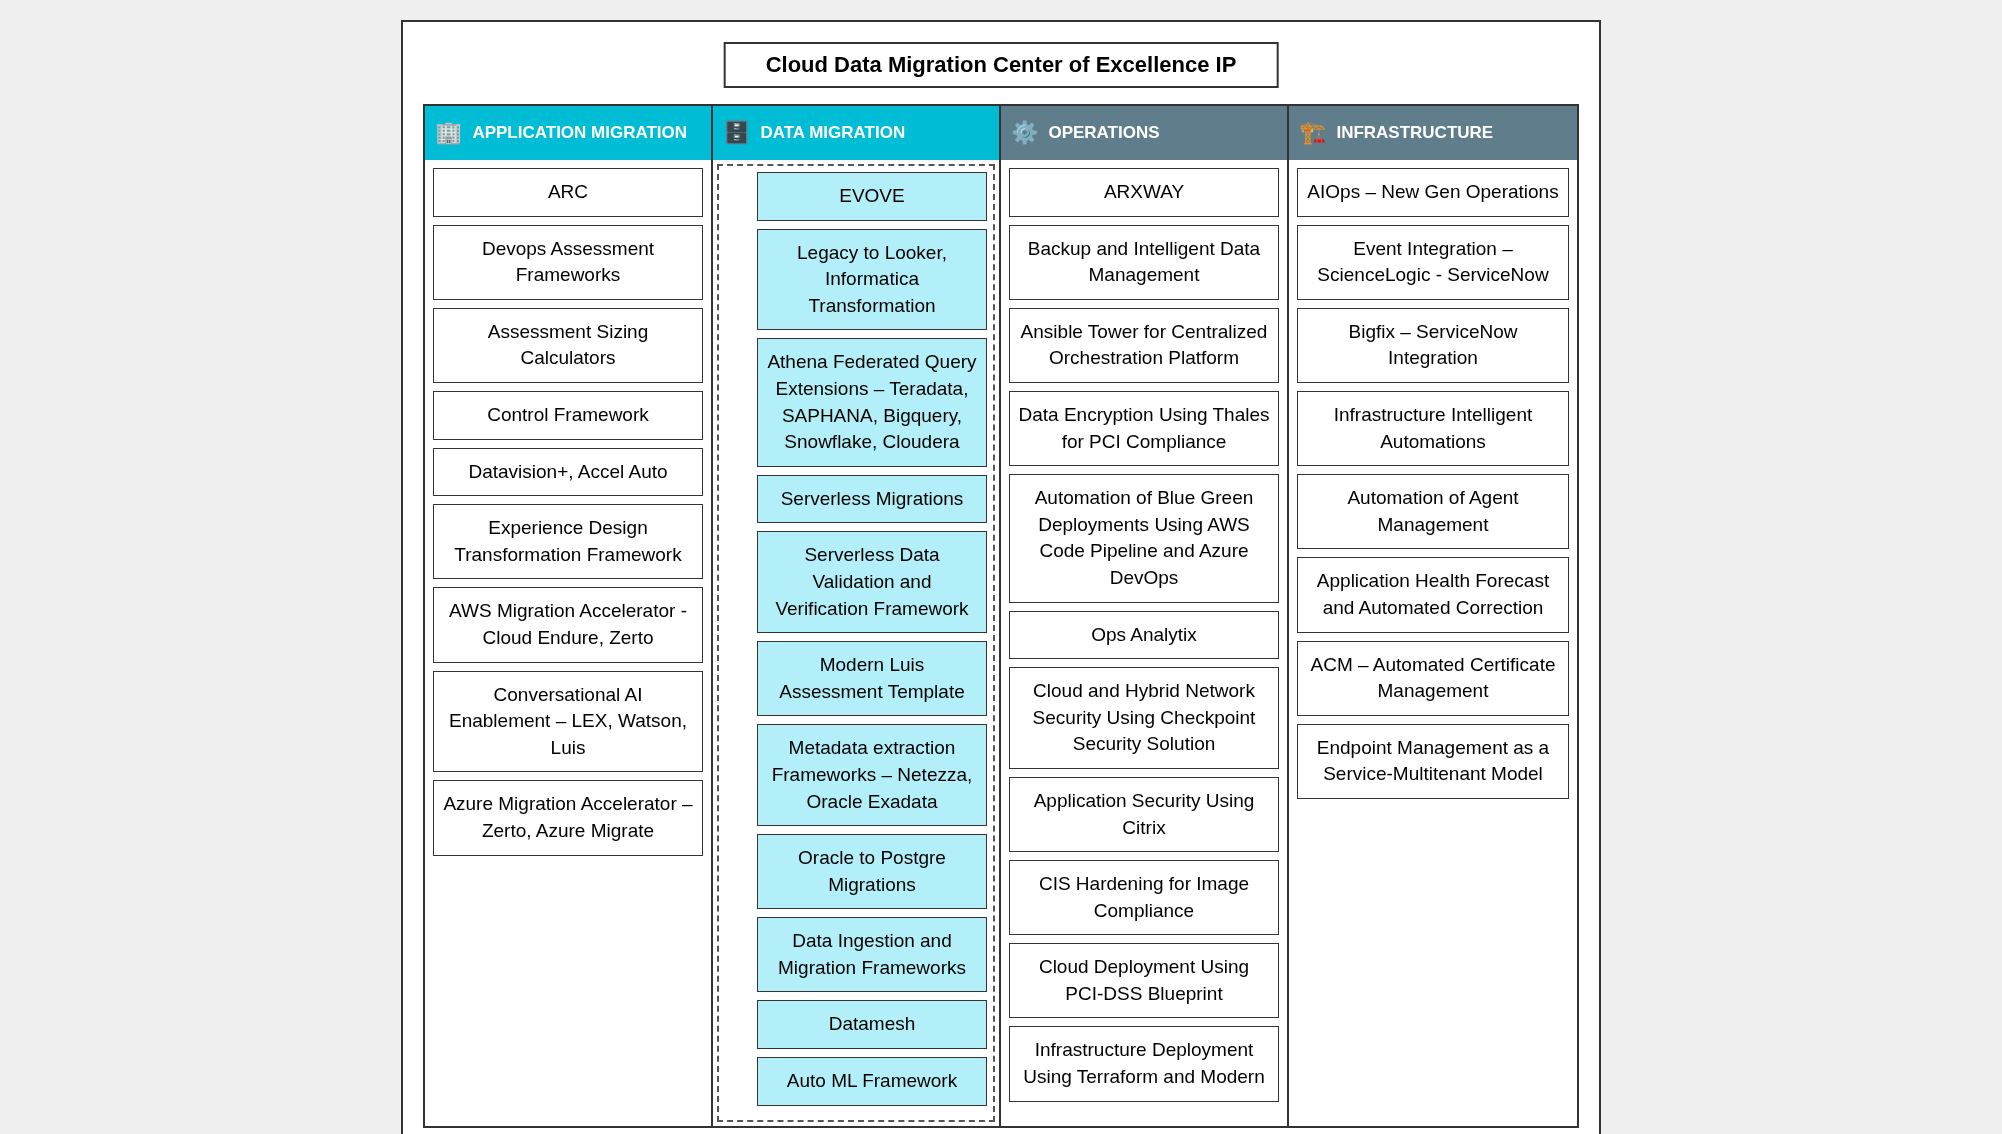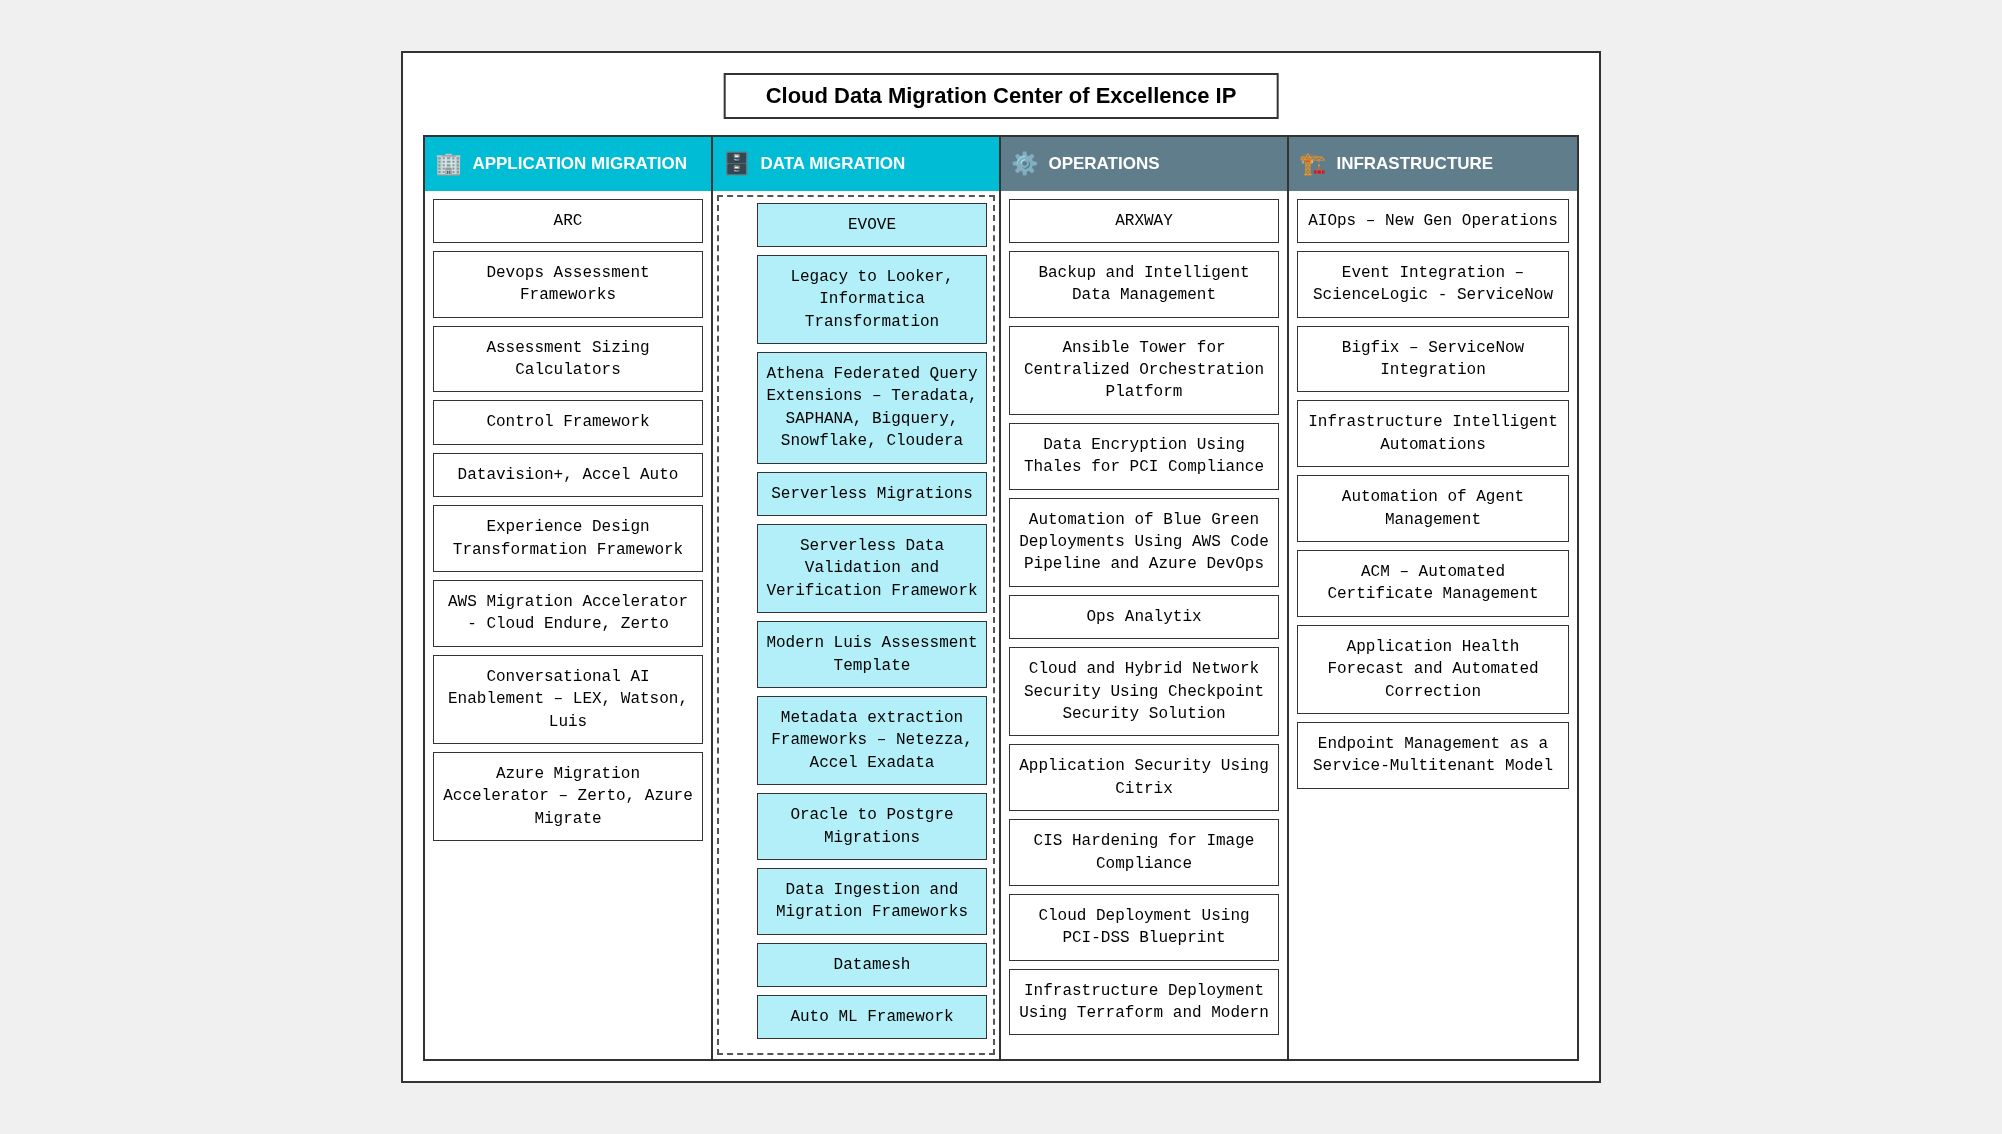--- a/index.html
+++ b/index.html
@@ -64,24 +64,23 @@
     }
     .column-body {
       padding: 8px;
       background: white;
     }
     .item-box {
       border: 1.5px solid #333;
       padding: 10px 8px;
       margin-bottom: 8px;
       text-align: center;
-      font-size: 16px;
+      font-size: 19px;
       line-height: 1.4;
       background: white;
-      font-family: Liberation Mono, monospace;
     }
     .item-box.teal {
       background: #b2eff8;
       border: 1.5px solid #333;
       margin-left: 32px;
     }
     .col-data .column-body {
       border: 2px dashed #555;
       margin: 4px;
       padding: 6px;
@@ -121,21 +120,21 @@
           <span class="header-icon">🗄️</span>
           <span>DATA MIGRATION</span>
         </div>
         <div class="column-body">
           <div class="item-box teal">EVOVE</div>
           <div class="item-box teal">Legacy to Looker, Informatica Transformation</div>
           <div class="item-box teal">Athena Federated Query Extensions – Teradata, SAPHANA, Bigquery, Snowflake, Cloudera</div>
           <div class="item-box teal">Serverless Migrations</div>
           <div class="item-box teal">Serverless Data Validation and Verification Framework</div>
           <div class="item-box teal">Modern Luis Assessment Template</div>
-          <div class="item-box teal">Metadata extraction Frameworks – Netezza, Accel Exadata</div>
+          <div class="item-box teal">Metadata extraction Frameworks – Netezza, Oracle Exadata</div>
           <div class="item-box teal">Oracle to Postgre Migrations</div>
           <div class="item-box teal">Data Ingestion and Migration Frameworks</div>
           <div class="item-box teal">Datamesh</div>
           <div class="item-box teal">Auto ML Framework</div>
         </div>
       </div>
       <div class="column col-ops">
         <div class="column-header">
           <span class="header-icon">⚙️</span>
           <span>OPERATIONS</span>
@@ -158,19 +157,19 @@
         <div class="column-header">
           <span class="header-icon">🏗️</span>
           <span>INFRASTRUCTURE</span>
         </div>
         <div class="column-body">
           <div class="item-box">AIOps – New Gen Operations</div>
           <div class="item-box">Event Integration – ScienceLogic - ServiceNow</div>
           <div class="item-box">Bigfix – ServiceNow Integration</div>
           <div class="item-box">Infrastructure Intelligent Automations</div>
           <div class="item-box">Automation of Agent Management</div>
+          <div class="item-box">Application Health Forecast and Automated Correction</div>
           <div class="item-box">ACM – Automated Certificate Management</div>
-          <div class="item-box">Application Health Forecast and Automated Correction</div>
           <div class="item-box">Endpoint Management as a Service-Multitenant Model</div>
         </div>
       </div>
     </div>
 </div>
 
 </body></html>

